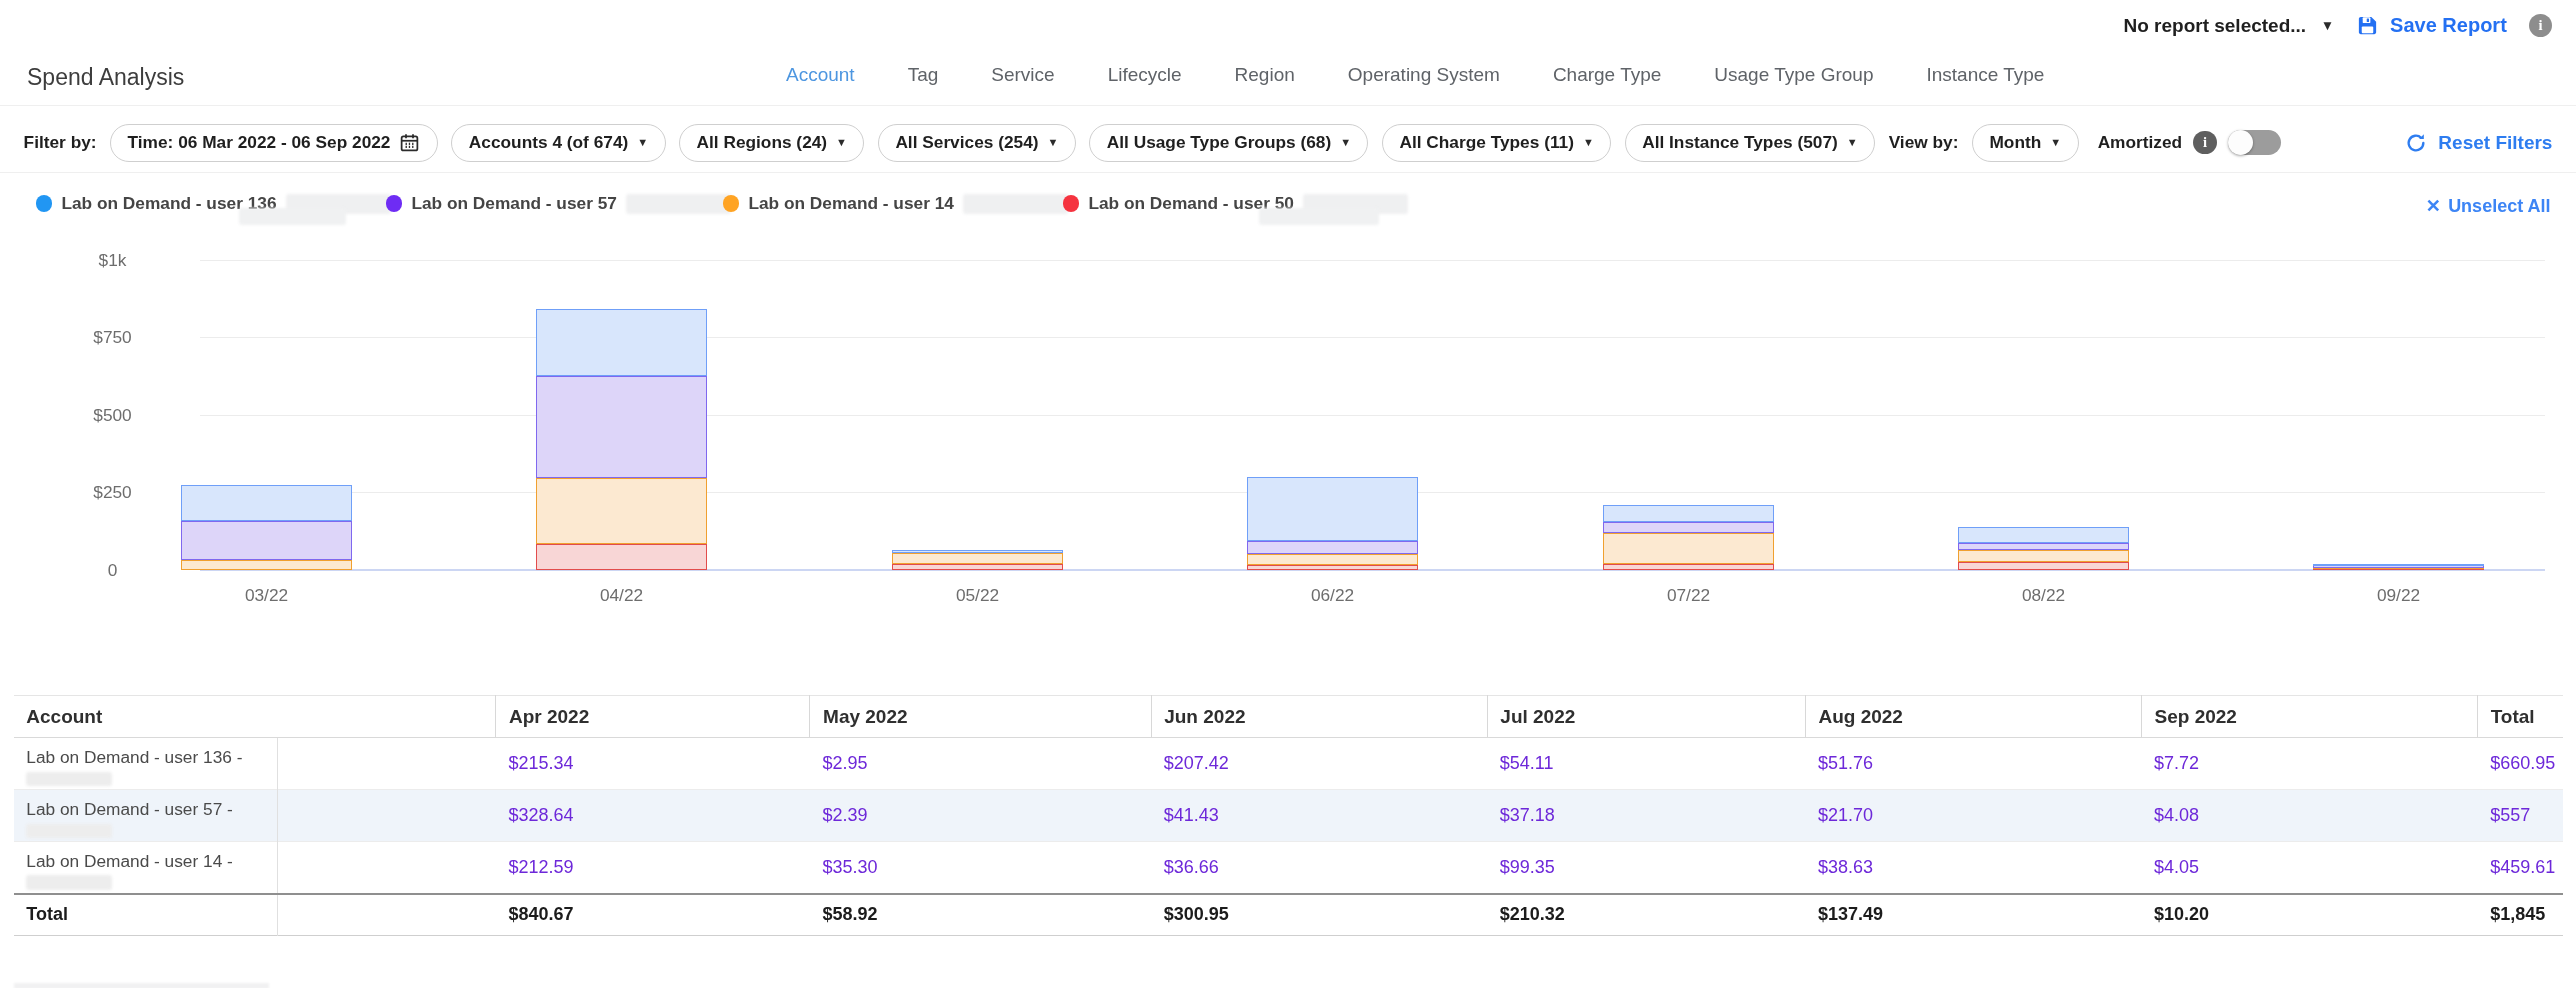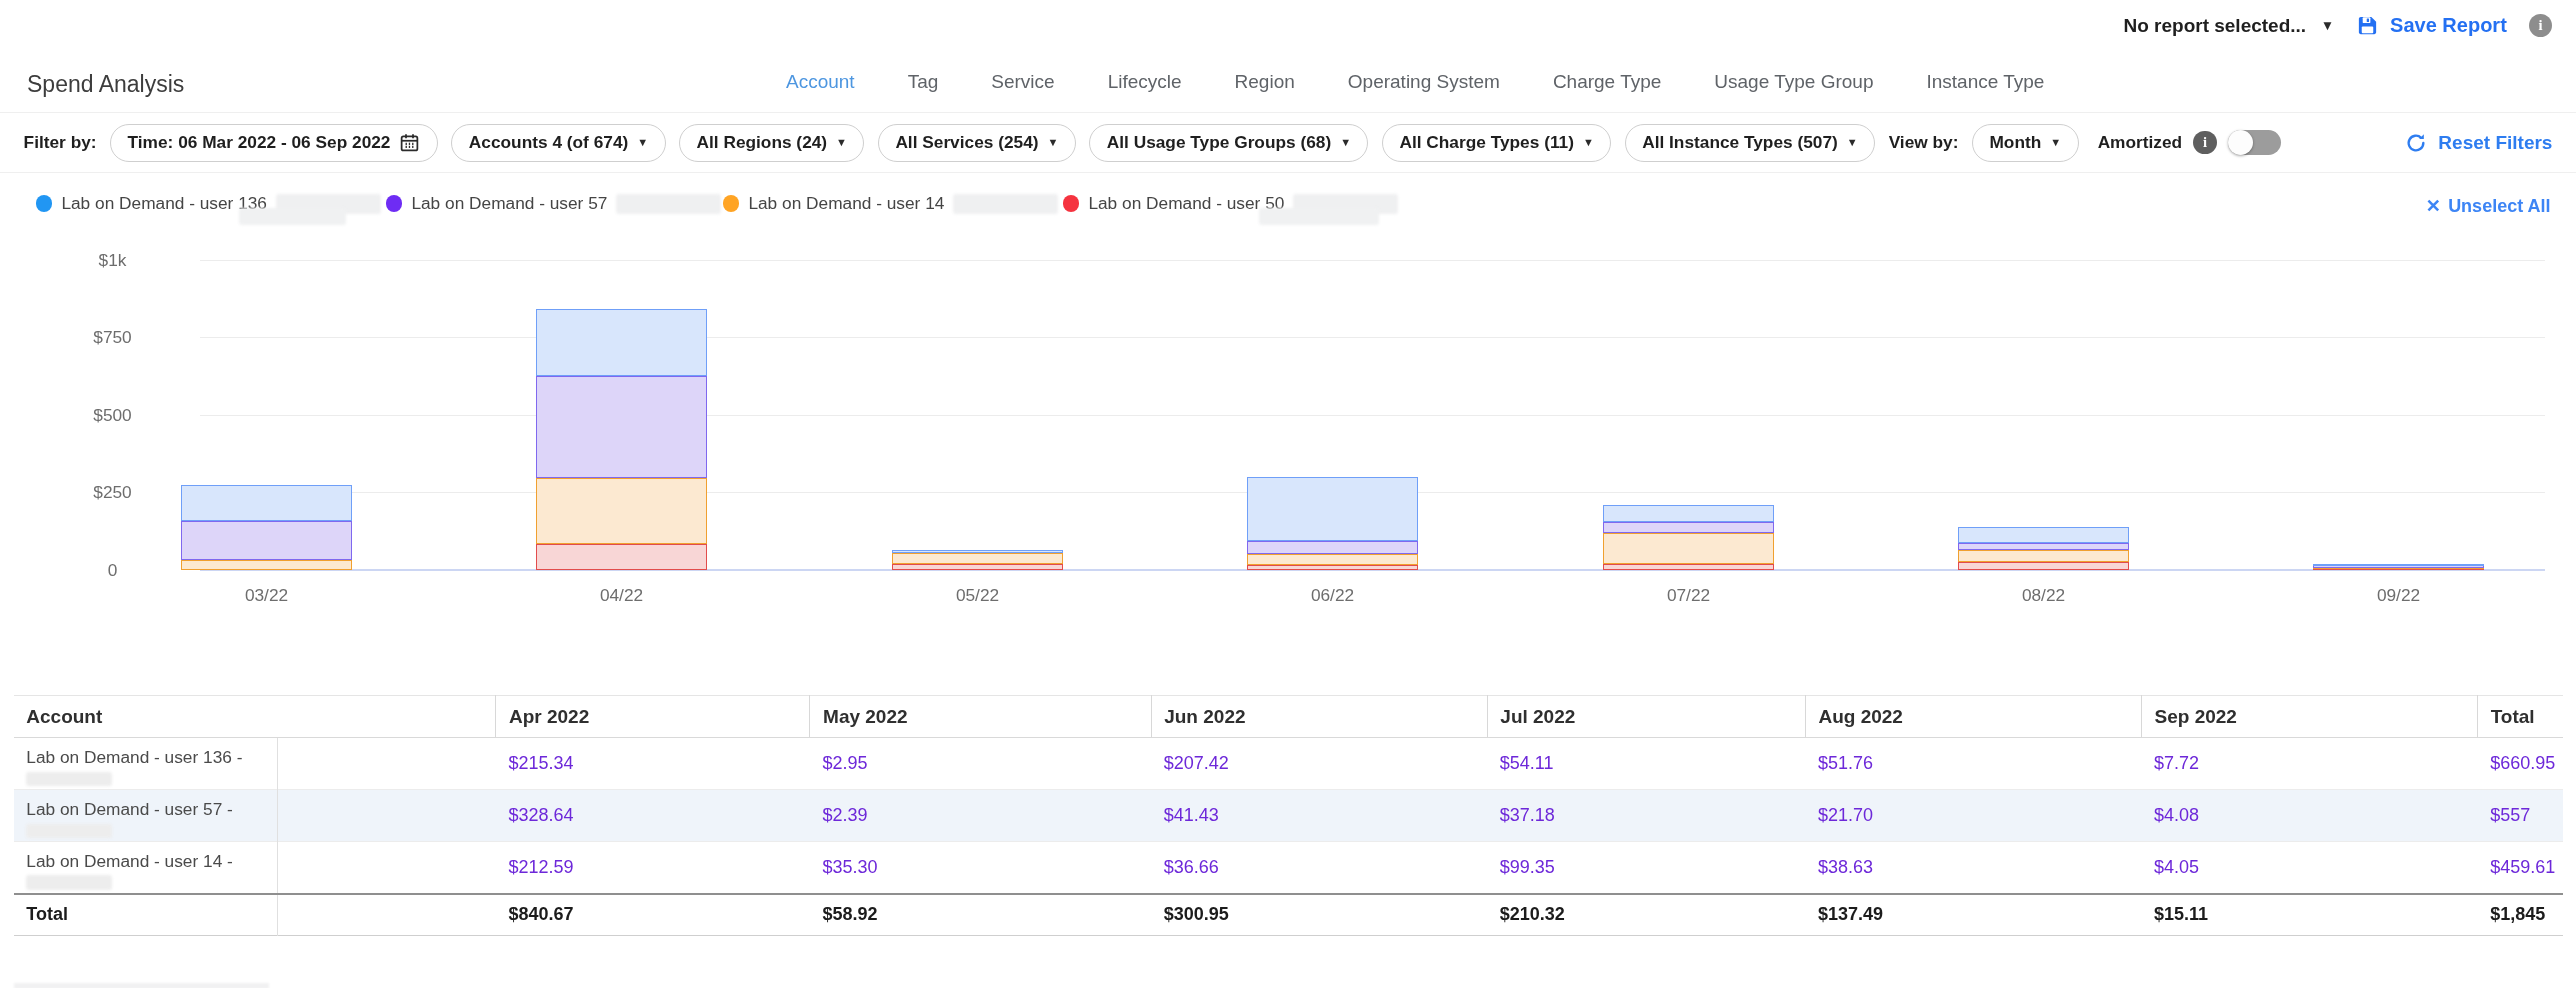--- a/index.html
+++ b/index.html
@@ -11,21 +11,21 @@
   
   .topbar { position:absolute; top:0; left:0; right:0; height:51px;
     display:flex; align-items:center; justify-content:flex-end; gap:22px; padding-right:23.6px; }
   .report-select { display:flex; align-items:center; gap:14.5px; font-weight:700; font-size:19px; color:#1f1f1f; cursor:pointer; }
   .caret { font-size:11px; color:#2b2b2b; line-height:1; }
   .report-select .caret { font-size:13.6px; }
   .save-report { display:flex; align-items:center; gap:11px; color:#2470f2; font-weight:700; font-size:20px; cursor:pointer; }
   .info-circle { width:23.6px; height:23.6px; border-radius:50%; background:#8d8d8d; color:#fff;
     font-size:14.5px; font-weight:700; display:inline-flex; align-items:center; justify-content:center; font-family:"Liberation Serif", serif; }
   
-  .titlerow { position:absolute; top:51px; left:0; right:0; height:62px; border-bottom:0.9px solid #efefef; }
+  .titlerow { position:absolute; top:44px; left:0; right:0; height:62px; border-bottom:0.9px solid #efefef; }
   .page-title { position:absolute; left:27px; top:20px; font-size:23px; color:#3d3d3d; font-weight:500; }
   .tabs { position:absolute; left:786px; top:0; height:100%; display:flex; align-items:center; gap:53px; }
   .tab { font-size:19px; color:#5f6368; cursor:pointer; white-space:nowrap; }
   .tab.active { color:#4d96e0; }
   
   .filterbar { position:absolute; top:113px; left:0; right:0; height:60px; border-bottom:0.9px solid #efefef;
     display:flex; align-items:center; gap:13.6px; padding:0 23.6px; }
   .flabel { font-weight:700; font-size:17.3px; color:#1f1f1f; white-space:nowrap; }
   .pill { display:flex; align-items:center; gap:9px; height:38px; padding:0 16.4px; border:1.8px solid #cfcfcf;
     border-radius:19px; font-weight:700; font-size:17.3px; color:#1f1f1f; white-space:nowrap; cursor:pointer; background:#fff; }
@@ -33,21 +33,21 @@
   .amort-group { display:flex; align-items:center; gap:11px; margin-left:5.5px; }
   .info-circle.dark { background:#5f5f5f; }
   .toggle { position:relative; width:53px; height:25.5px; border-radius:12.7px; background:#9c9c9c; cursor:pointer; }
   .toggle .knob { position:absolute; left:0; top:0; width:25.5px; height:25.5px; border-radius:50%; background:#fdfdfd;
     box-shadow:0 0.9px 2.7px rgba(0,0,0,.35); }
   .reset-group { margin-left:auto; display:flex; align-items:center; gap:11px; color:#2e7df0; font-weight:700; font-size:19px; cursor:pointer; }
   
   .legendrow { position:absolute; top:175px; left:0; right:0; height:78px; }
   .legend-item { position:absolute; top:18px; display:flex; align-items:center; gap:9px; cursor:pointer; }
   .dot { width:16.4px; height:16.4px; border-radius:50%; flex:0 0 auto; }
-  .ltext { font-size:17.3px; color:#454545; white-space:nowrap; }
+  .ltext { font-size:17.3px; color:#454545; white-space:nowrap;font-weight:bold; }
   .redact { display:inline-block; width:105px; height:20px; background:#eff0f1; border-radius:2.7px; filter:blur(1.4px); }
   .redact2 { position:absolute; top:33px; height:17.3px; background:#f0f1f2; border-radius:2.7px; filter:blur(1.4px); }
   .unselect { position:absolute; right:25.5px; top:20px; display:flex; align-items:center; gap:7.3px;
     color:#3d85f5; font-weight:700; font-size:18px; cursor:pointer; }
   .x-glyph { font-size:18px; font-weight:700; }
   
   .chart { position:absolute; top:245px; left:0; width:2576px; height:382px; }
   .gridline { position:absolute; left:200px; width:2345px; height:0.9px; background:#ececec; }
   .gridline.baseline { height:1.8px; background:#ccd6f3; }
   .ylabel { position:absolute; left:0; width:175px; text-align:center; font-size:17.3px; color:#6d6d6d;margin-left:25px; }
@@ -338,21 +338,21 @@
           <td>$459.61</td>
         </tr>
         <tr class="total-row">
           <td class="acct" style="padding-top: 0px;">Total</td>
           <td></td>
           <td>$840.67</td>
           <td>$58.92</td>
           <td>$300.95</td>
           <td>$210.32</td>
           <td>$137.49</td>
-          <td>$15.11</td>
+          <td>$10.20</td>
           <td>$1,845</td>
         </tr>
       </tbody>
   </table>
 
   <div class="bottom-sliver"></div>
 </div>
 
 
 </body></html>

